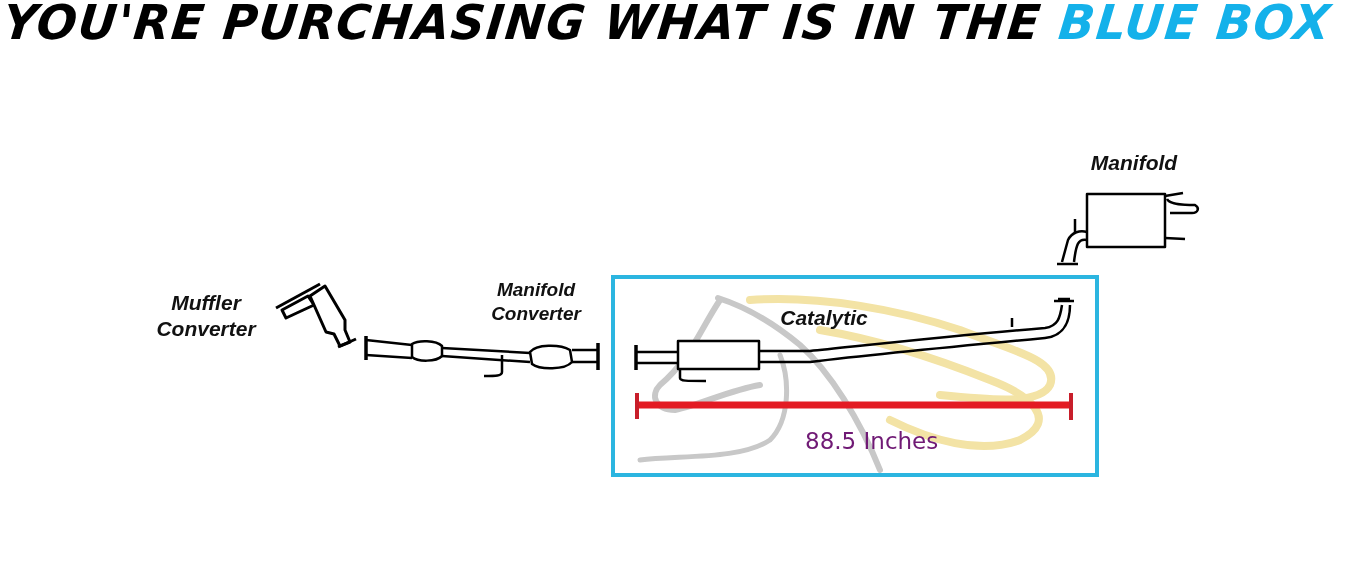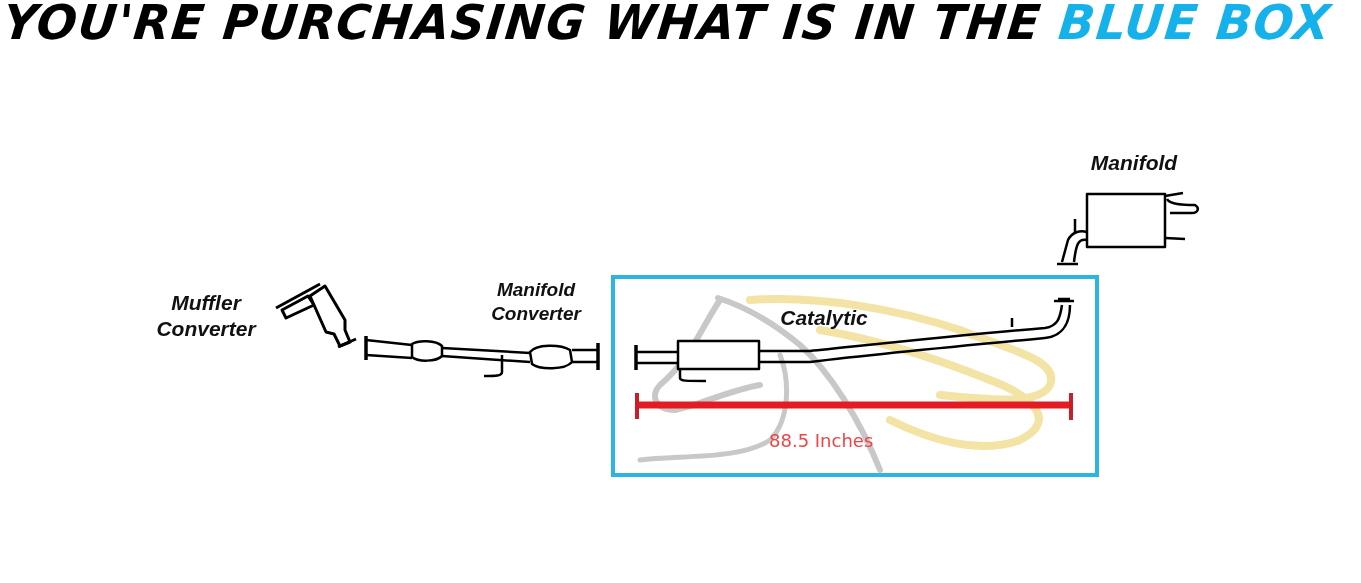--- a/index.html
+++ b/index.html
@@ -10,22 +10,22 @@
     font-size:47px; letter-spacing:1.5px; line-height:52px; white-space:nowrap;
     color:#000; transform:skewX(-6deg) scaleY(1.02); transform-origin:left top;
   }
   .headline .accent { color:var(--accent); }
   svg.diagram { position:absolute; left:0; top:0; }
   .label {
     position:absolute; font-family:"Liberation Sans", sans-serif; font-weight:bold; font-style:italic;
     color:#111; font-size:21px; line-height:26px; text-align:center; white-space:nowrap;
   }
   .measure {
-    position:absolute; font-family:"DejaVu Sans", sans-serif; font-size:18px; color:#ef4444;
-    white-space:nowrap; line-height:30px;
+    position:absolute; font-family:"DejaVu Sans", sans-serif; font-size:23px; color:#701a75;
+    white-space:nowrap; line-height:30px;margin-left:36px;
   }
 </style>
 </head>
 <body>
 
 <h1 class="headline"><span>YOU'RE PURCHASING WHAT IS IN THE </span><span class="accent">BLUE BOX</span></h1>
 
 <svg class="diagram" width="1361" height="583" viewBox="0 0 1361 583" xmlns="http://www.w3.org/2000/svg">
 
   <g fill="none" stroke-linecap="round">

